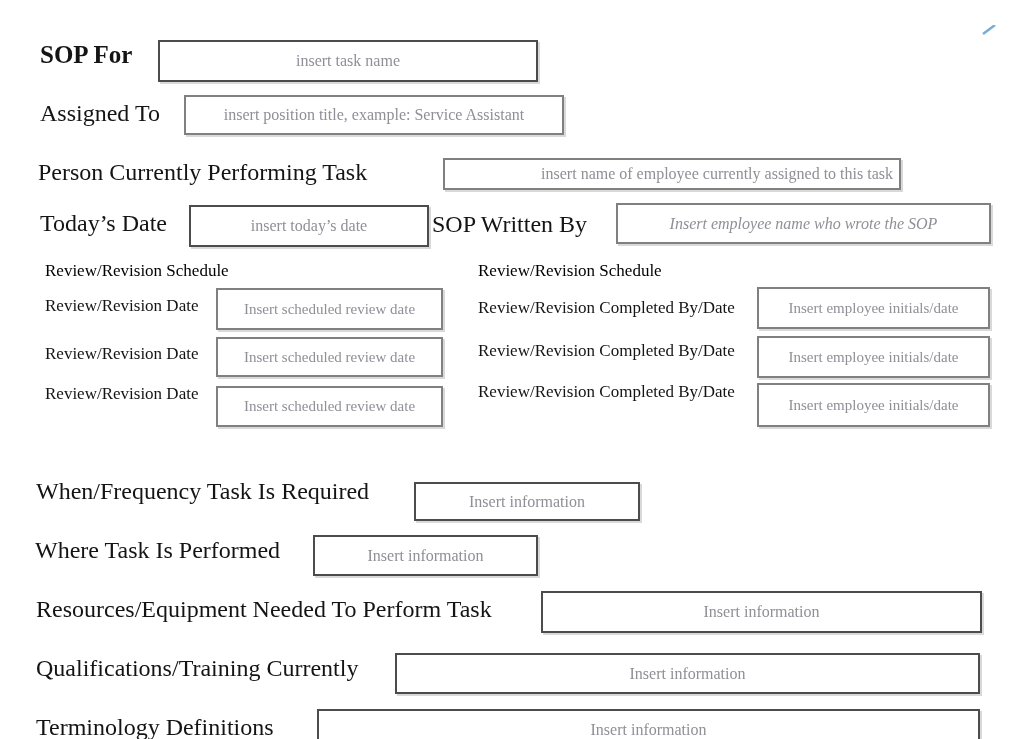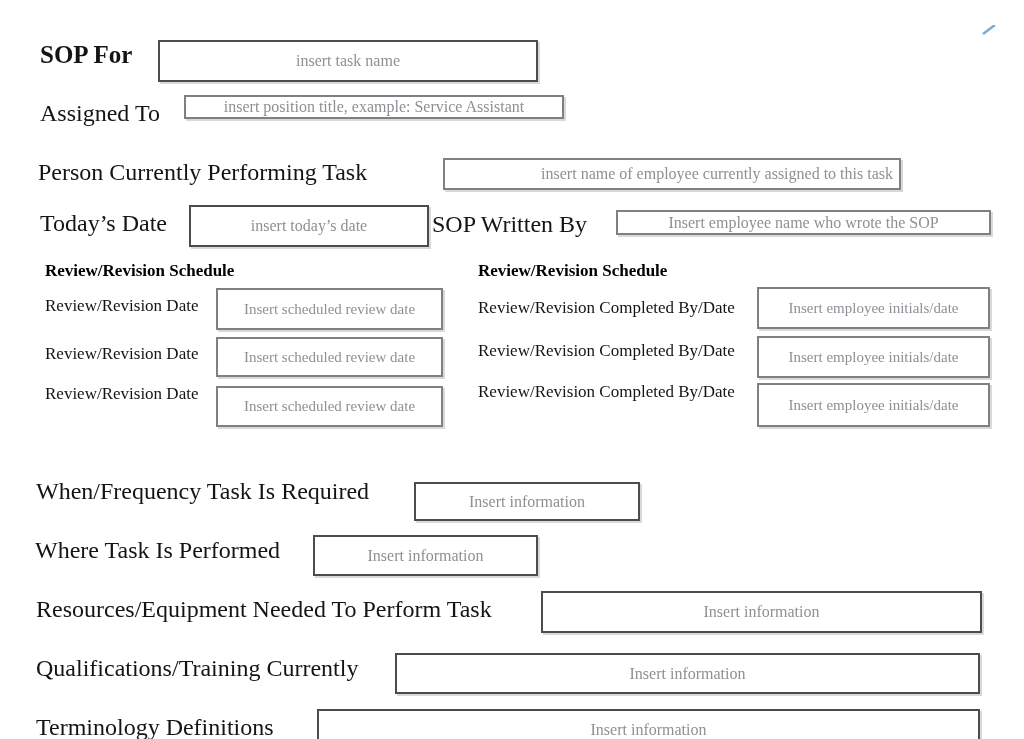--- a/index.html
+++ b/index.html
@@ -12,21 +12,21 @@
 
   
   .lbl{
     position:absolute;font-size:24px;line-height:1.1;color:#141414;
     white-space:nowrap;
   }
   .lbl-bold{font-weight:700;font-size:25px;}
 
   
   .sec{
-    position:absolute;font-size:17px;font-weight:700;color:#000000;
+    position:absolute;font-size:17px;font-weight:400;color:#000000;
     white-space:nowrap;line-height:1.1;text-align:right;
   }
   .rl{
     position:absolute;font-size:17px;color:#141414;white-space:nowrap;
     line-height:1.1;
   }
 
   
   .box{
     position:absolute;background:#ffffff;
@@ -49,29 +49,29 @@
 <div class="canvas">
 
   <svg class="blue-mark" width="18" height="10">
     <line x1="2" y1="9" x2="14" y2="0" stroke-width="2.5" stroke="#7aadd6"></line>
   </svg>
 
   <div class="lbl lbl-bold" style="left:40px;top:16px">SOP For</div>
   <input class="box b-dark" style="left: 158px; top: 15px; width: 380px; height: 42px;" placeholder="insert task name">
 
   <div class="lbl" style="left:40px;top:75px">Assigned To</div>
-  <input class="box" style="left: 184px; top: 70px; width: 380px; height: 24px;" placeholder="insert position title, example: Service Assistant">
+  <input class="box" style="left: 184px; top: 70px; width: 380px; height: 40px;" placeholder="insert position title, example: Service Assistant">
 
   <div class="lbl" style="left:38px;top:134px">Person Currently Performing Task</div>
   <input class="box" style="left: 443px; top: 133px; width: 458px; height: 32px; text-align: right;" placeholder="insert name of employee currently assigned to this task">
 
   <div class="lbl" style="left:40px;top:185px">Today’s Date</div>
   <input class="box b-dark" style="left: 189px; top: 180px; width: 240px; height: 42px;" placeholder="insert today’s date">
   <div class="lbl" style="left:432px;top:186px">SOP Written By</div>
-  <input class="box" style="left: 616px; top: 185px; width: 375px; height: 25px;" placeholder="Insert employee name who wrote the SOP">
+  <input class="box" style="left: 616px; top: 178px; width: 375px; height: 41px; font-style: italic;" placeholder="Insert employee name who wrote the SOP">
 
   <div class="sec" style="left:45px;top:237px">Review/Revision Schedule</div>
   <div class="sec" style="left:478px;top:237px">Review/Revision Schedule</div>
 
   <div class="rl" style="left:45px;top:272px">Review/Revision Date</div>
   <input class="box rv" style="left: 216px; top: 263px; width: 227px; height: 42px;" placeholder="Insert scheduled review date">
   <div class="rl" style="left:478px;top:274px">Review/Revision Completed By/Date</div>
   <input class="box rv" style="left: 757px; top: 262px; width: 233px; height: 42px;" placeholder="Insert employee initials/date">
 
   <div class="rl" style="left:45px;top:320px">Review/Revision Date</div>

